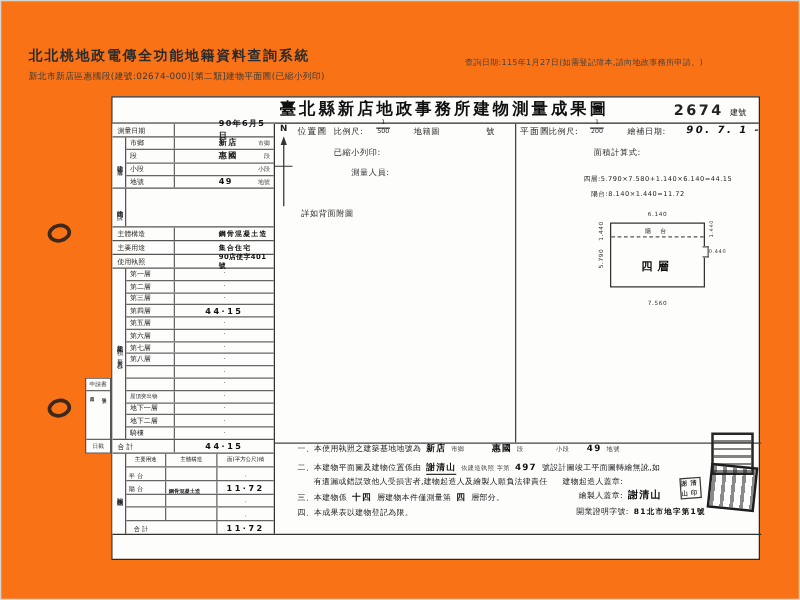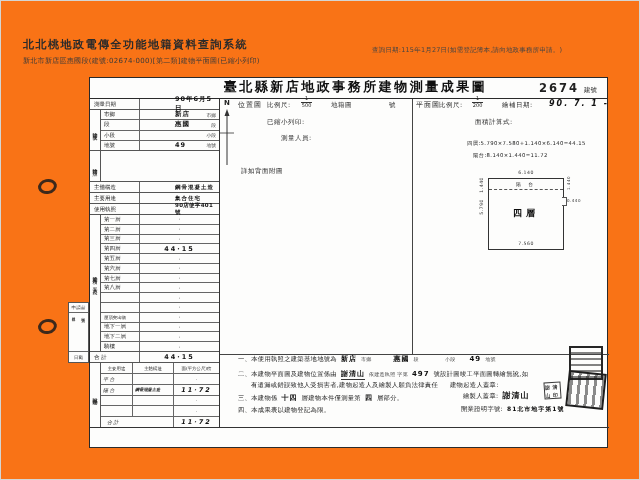--- a/index.html
+++ b/index.html
@@ -40,21 +40,21 @@
       padding:0 4px;color:#222;}
   .cv{flex:1;display:flex;align-items:center;padding:0 3px;gap:2px;}
   .hw{font-weight:700;font-size:6.5px;letter-spacing:1px;color:#111;margin-left:32px;}
   .sfx{font-size:4.8px;color:#444;margin-left:auto;}
   .num-val{font-weight:700;font-size:6.5px;letter-spacing:2px;color:#111;margin:0 auto;}
   .dot{margin:0 auto;color:#333;}
   .ah{display:flex;border-bottom:1px solid #666;font-size:4.4px;}
   .ah>div{display:flex;align-items:center;justify-content:center;border-right:1px solid #666;padding:0 1px;}
   .ac-use{width:32px;}.ac-st{width:41px;}.ac-ar{flex:1;border-right:none!important;}
   .arow{display:flex;flex:1;border-bottom:1px solid #666;font-size:5px;}
-  .arow>div{display:flex;align-items:center;border-right:1px solid #666;padding:0 2px;font-style:italic;}
+  .arow>div{display:flex;align-items:flex-end;border-right:1px solid #666;padding:0 2px;}
   .arow>div:last-child{border-right:none;}
 
   
   .appbox{left:67px;top:301px;width:21px;height:61px;border:1px solid #555;background:#fdfdfc;
           display:flex;flex-direction:column;font-size:4.5px;color:#333;}
   .appbox .t{height:10px;border-bottom:1px solid #666;display:flex;align-items:center;justify-content:center;font-size:4.6px;}
   .appbox .m{flex:1;display:flex;justify-content:space-around;padding:1px 0;}
   .appbox .m span{writing-mode:vertical-rl;text-orientation:upright;font-size:3.8px;letter-spacing:.5px;}
   .appbox .b{height:11px;border-top:1px solid #666;display:flex;align-items:center;justify-content:center;}
 
@@ -66,21 +66,21 @@
   .vline{border-left:1px solid #444;}
   .hline{border-top:1px solid #444;}
   .lbl7{font-size:7px;color:#222;letter-spacing:1px;}
   .lbl65{font-size:6.5px;color:#2a2a2a;letter-spacing:.5px;}
   .frac{display:inline-flex;flex-direction:column;align-items:center;font-size:5px;line-height:1.15;color:#222;}
   .frac .fn{border-bottom:.8px solid #333;padding:0 4px;}
   .hw-date{font-size:8px;font-weight:700;letter-spacing:2px;color:#111;font-style:italic;}
   .calc{font-size:5.3px;color:#222;letter-spacing:.4px;}
 
   
-  .rect{left:487px;top:177px;width:76px;height:72px;border:1.1px solid #333;background:#fdfdfc;}
+  .rect{left:487px;top:177px;width:76px;height:52px;border:1.1px solid #333;background:#fdfdfc;}
   .strip{height:11px;border-bottom:1px dashed #555;display:flex;align-items:center;justify-content:center;
          font-size:4.8px;letter-spacing:3px;color:#222;}
   .rbody{height:47px;display:flex;align-items:center;justify-content:center;}
   .room{font-size:9px;font-weight:700;letter-spacing:4px;color:#0d0d0d;}
   .dim{font-size:4.6px;color:#333;letter-spacing:.5px;}
   .vdim{writing-mode:vertical-rl;text-orientation:mixed;transform:rotate(180deg);}
   .notch{left:561px;top:196px;width:5px;height:9px;border:1px solid #555;border-left:none;background:#fdfdfc;}
 
   
   .nline{font-size:6.3px;color:#222;letter-spacing:.3px;display:flex;align-items:baseline;gap:4px;white-space:nowrap;}

